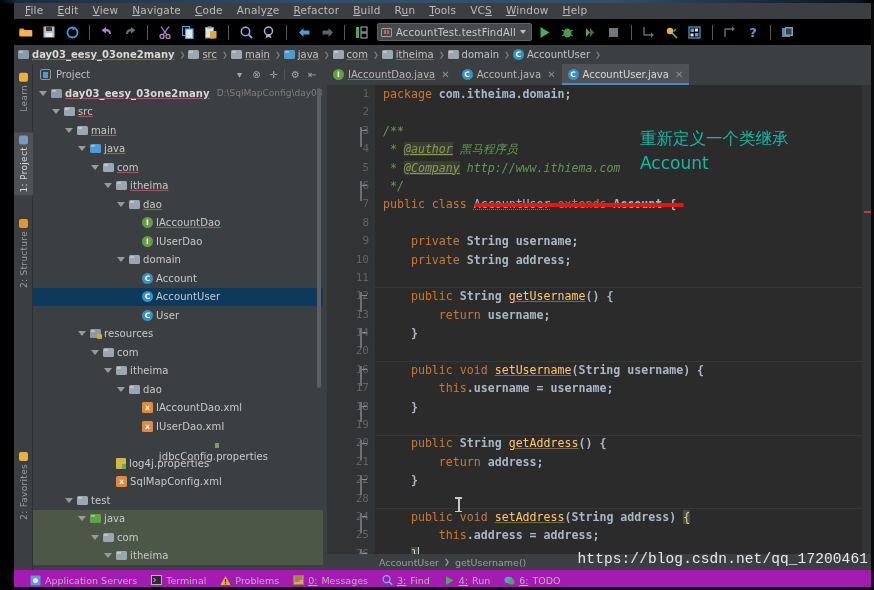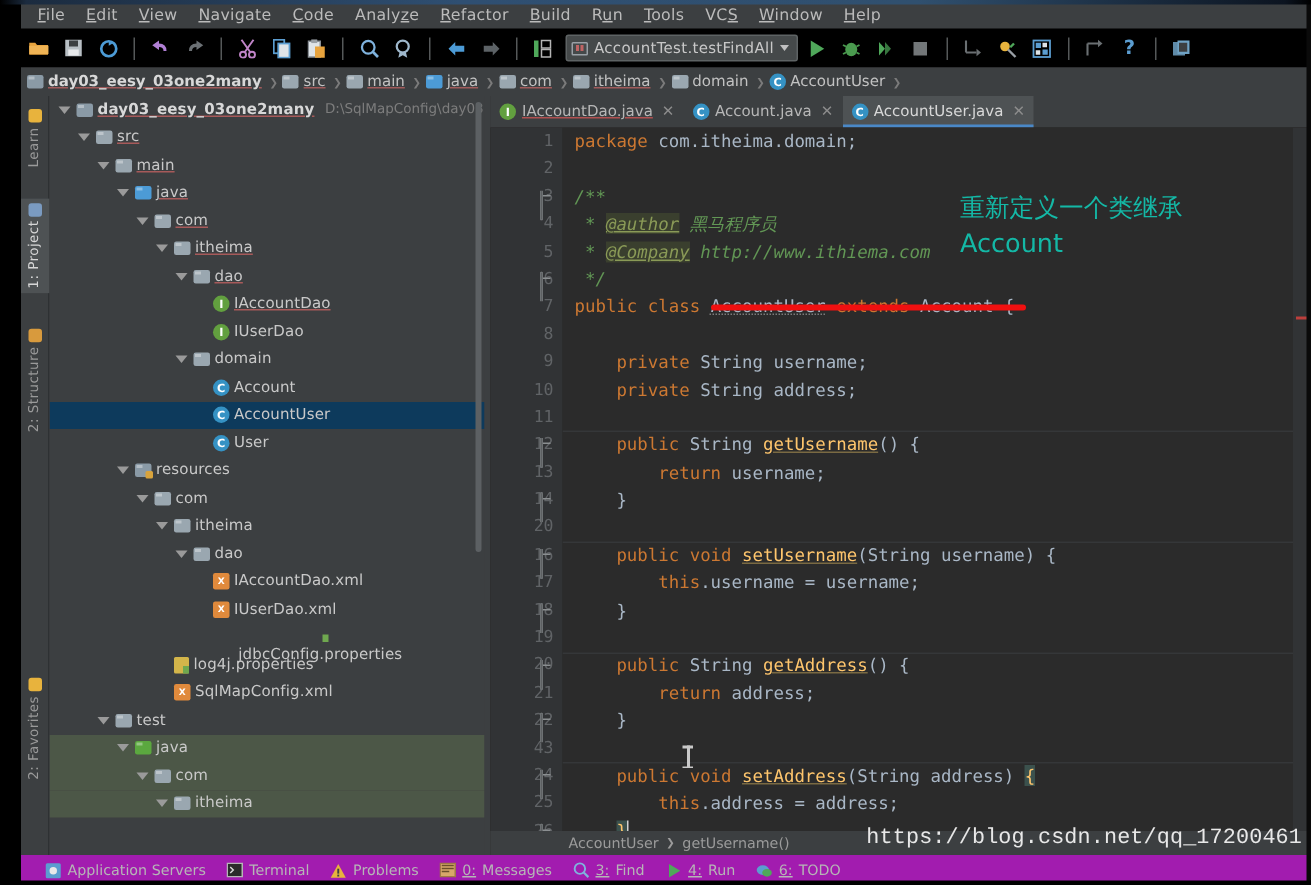--- a/index.html
+++ b/index.html
@@ -143,21 +143,21 @@
     flex:1; position:relative; background:#2b2b2b; overflow:hidden;
     font-family:"DejaVu Sans Mono","Liberation Mono",monospace; font-size:11.6px; line-height:18.4px;
     padding-left:8px; white-space:pre;
   }
   .ln { height:18.4px; color:#a9b7c6; }
   .kw   { color:#cc7832; }
   .cm   { color:#629755; font-style:italic; }
   .tag  { color:#8a9a57; background:#3a3f2e; font-style:italic; text-decoration:underline;}
   .meth { color:#ffc66d; text-decoration:underline; text-decoration-color:#7a6a43;}
   .cls  { color:#a9b7c6; text-decoration:underline; text-decoration-style:dotted; text-decoration-color:#7b7b7b;}
-  .pl   { color:#a9b7c6; }
+  .pl   { color:#a9b7c6;font-weight:bold; }
   .brace-hl { color:#ffc66d; background:#3b514d;}
   .sepline { position:absolute; left:0; right:0; height:1px; background:#353739; }
   .code-marker { position:absolute; right:0; top:0; width:12px; height:100%; background:#313335;}
   .cm-stripe { position:absolute; right:2px; width:8px; height:2px; background:#bc3f3c;}
 
   
   .editor-crumb { height:16px; background:#3c3f41; display:flex; align-items:center; padding-left:52px; gap:5px; flex:none;}
   .editor-crumb span{ font-size:9.5px; color:#9b9b9b;}
 
   
@@ -424,20 +424,35 @@
           <span>2: Structure</span>
           <span class="vdot" style="background:#d89a3d;border-radius:2px;display:inline-block;"></span>
         </div>
         <div class="vtab" style="top: 385px;">
           <span>2: Favorites</span>
           <span class="vdot" style="background:#e8b33d;border-radius:2px;display:inline-block;"></span>
         </div>
       </div>
 
     <div class="project-panel">
+      <div class="pp-header">
+        <span class="pp-ico">
+          <svg width="11" height="11" viewBox="0 0 11 11">
+              <rect x="0.5" y="0.5" width="10" height="10" rx="1.5" fill="none" stroke="#8f9499" stroke-width="1"></rect>
+              <rect x="3" y="3" width="5" height="6" fill="#4c9bd6"></rect>
+            </svg>
+        </span>
+        <span class="pp-title">Project</span>
+        <span class="pp-ico">▾</span>
+        <span class="pp-ico">⊗</span>
+        <span class="pp-ico">✛</span>
+        <span style="width:1px;height:11px;background:#55595b;"></span>
+        <span class="pp-ico">⚙</span>
+        <span class="pp-ico">⇤</span>
+      </div>
       <div class="tree" id="tree">
         <div class="pp-scroll"></div>
       <div class="trow" style="padding-left: 6px;">
             <span class="tri open"></span>
             <span class="fold src"></span>
             <span class="tlabel u bold">day03_eesy_03one2many</span>
             <span class="tpath">D:\SqlMapConfig\day03</span>
           </div>
           <div class="trow" style="padding-left: 19px;">
             <span class="tri open"></span>
@@ -612,21 +627,21 @@
             <div class="fmark down" style="top: 281px; position: absolute; right: 6px;"><span class="sq"></span></div>
             <div class="gnum">17</div>
             <div class="gnum">18</div>
             <div class="fmark up" style="top: 317.8px; position: absolute; right: 6px;"><span class="sq"></span></div>
             <div class="gnum">19</div>
             <div class="gnum">20</div>
             <div class="fmark down" style="top: 354.6px; position: absolute; right: 6px;"><span class="sq"></span></div>
             <div class="gnum">21</div>
             <div class="gnum">22</div>
             <div class="fmark up" style="top: 391.4px; position: absolute; right: 6px;"><span class="sq"></span></div>
-            <div class="gnum">43</div>
+            <div class="gnum">28</div>
             <div class="gnum">24</div>
             <div class="fmark down" style="top: 428.2px; position: absolute; right: 6px;"><span class="sq"></span></div>
             <div class="gnum">25</div>
             <div class="gnum">26</div>
             <div class="fmark up" style="top: 465px; position: absolute; right: 6px;"><span class="sq"></span></div>
           </div>
         <div class="code" id="code"><div class="ln"><span class="kw">package </span><span class="pl">com.itheima.domain</span><span class="pl">;</span></div><div class="ln">&nbsp;</div><div class="ln"><span class="cm">/**</span></div><div class="ln"><span class="cm"> * </span><span class="tag">@author</span><span class="cm"> 黑马程序员</span></div><div class="ln"><span class="cm"> * </span><span class="tag">@Company</span><span class="cm"> http://www.ithiema.com</span></div><div class="ln"><span class="cm"> */</span></div><div class="ln"><span class="kw">public class </span><span class="cls">AccountUser</span><span class="pl"> </span><span class="kw">extends</span><span class="pl"> Account {</span></div><div class="ln">&nbsp;</div><div class="ln"><span class="kw">    private </span><span class="pl">String</span><span class="pl"> username</span><span class="pl">;</span></div><div class="ln"><span class="kw">    private </span><span class="pl">String</span><span class="pl"> address</span><span class="pl">;</span></div><div class="ln">&nbsp;</div><div class="sepline" style="top: 202.4px;"></div><div class="ln"><span class="kw">    public </span><span class="pl">String</span><span class="pl"> </span><span class="meth">getUsername</span><span class="pl">() {</span></div><div class="ln"><span class="kw">        return </span><span class="pl">username</span><span class="pl">;</span></div><div class="ln"><span class="pl">    }</span></div><div class="ln">&nbsp;</div><div class="sepline" style="top: 276px;"></div><div class="ln"><span class="kw">    public void </span><span class="meth">setUsername</span><span class="pl">(</span><span class="pl">String</span><span class="pl"> username) {</span></div><div class="ln"><span class="kw">        this</span><span class="pl">.username = username</span><span class="pl">;</span></div><div class="ln"><span class="pl">    }</span></div><div class="ln">&nbsp;</div><div class="sepline" style="top: 349.6px;"></div><div class="ln"><span class="kw">    public </span><span class="pl">String</span><span class="pl"> </span><span class="meth">getAddress</span><span class="pl">() {</span></div><div class="ln"><span class="kw">        return </span><span class="pl">address</span><span class="pl">;</span></div><div class="ln"><span class="pl">    }</span></div><div class="ln">&nbsp;</div><div class="sepline" style="top: 423.2px;"></div><div class="ln"><span class="kw">    public void </span><span class="meth">setAddress</span><span class="pl">(</span><span class="pl">String</span><span class="pl"> address) </span><span class="brace-hl">{</span></div><div class="ln"><span class="kw">        this</span><span class="pl">.address = address</span><span class="pl">;</span></div><div class="ln"><span class="pl">    </span><span class="brace-hl">}</span><span class="vcaret"></span></div></div>
         <div class="code-marker">
           <div class="cm-stripe" style="top:126px;"></div>
         </div>

